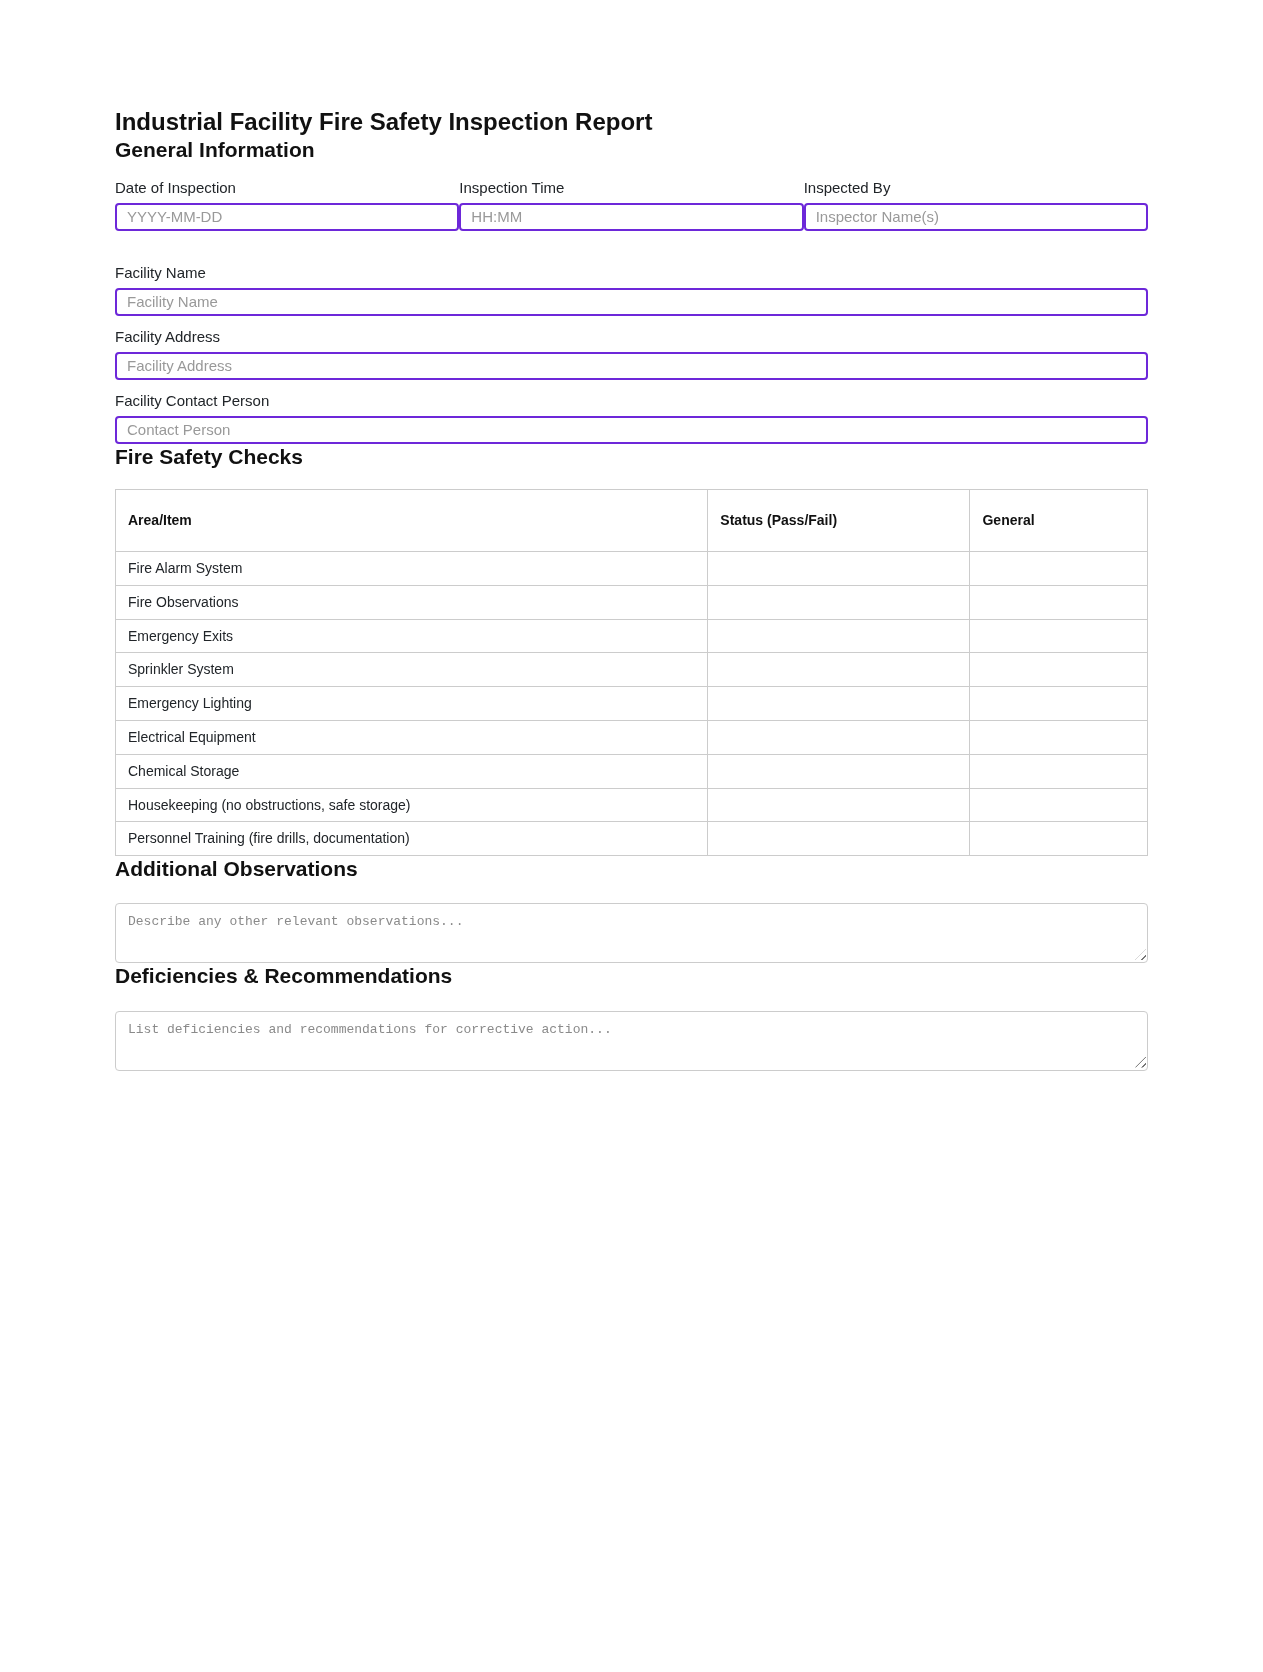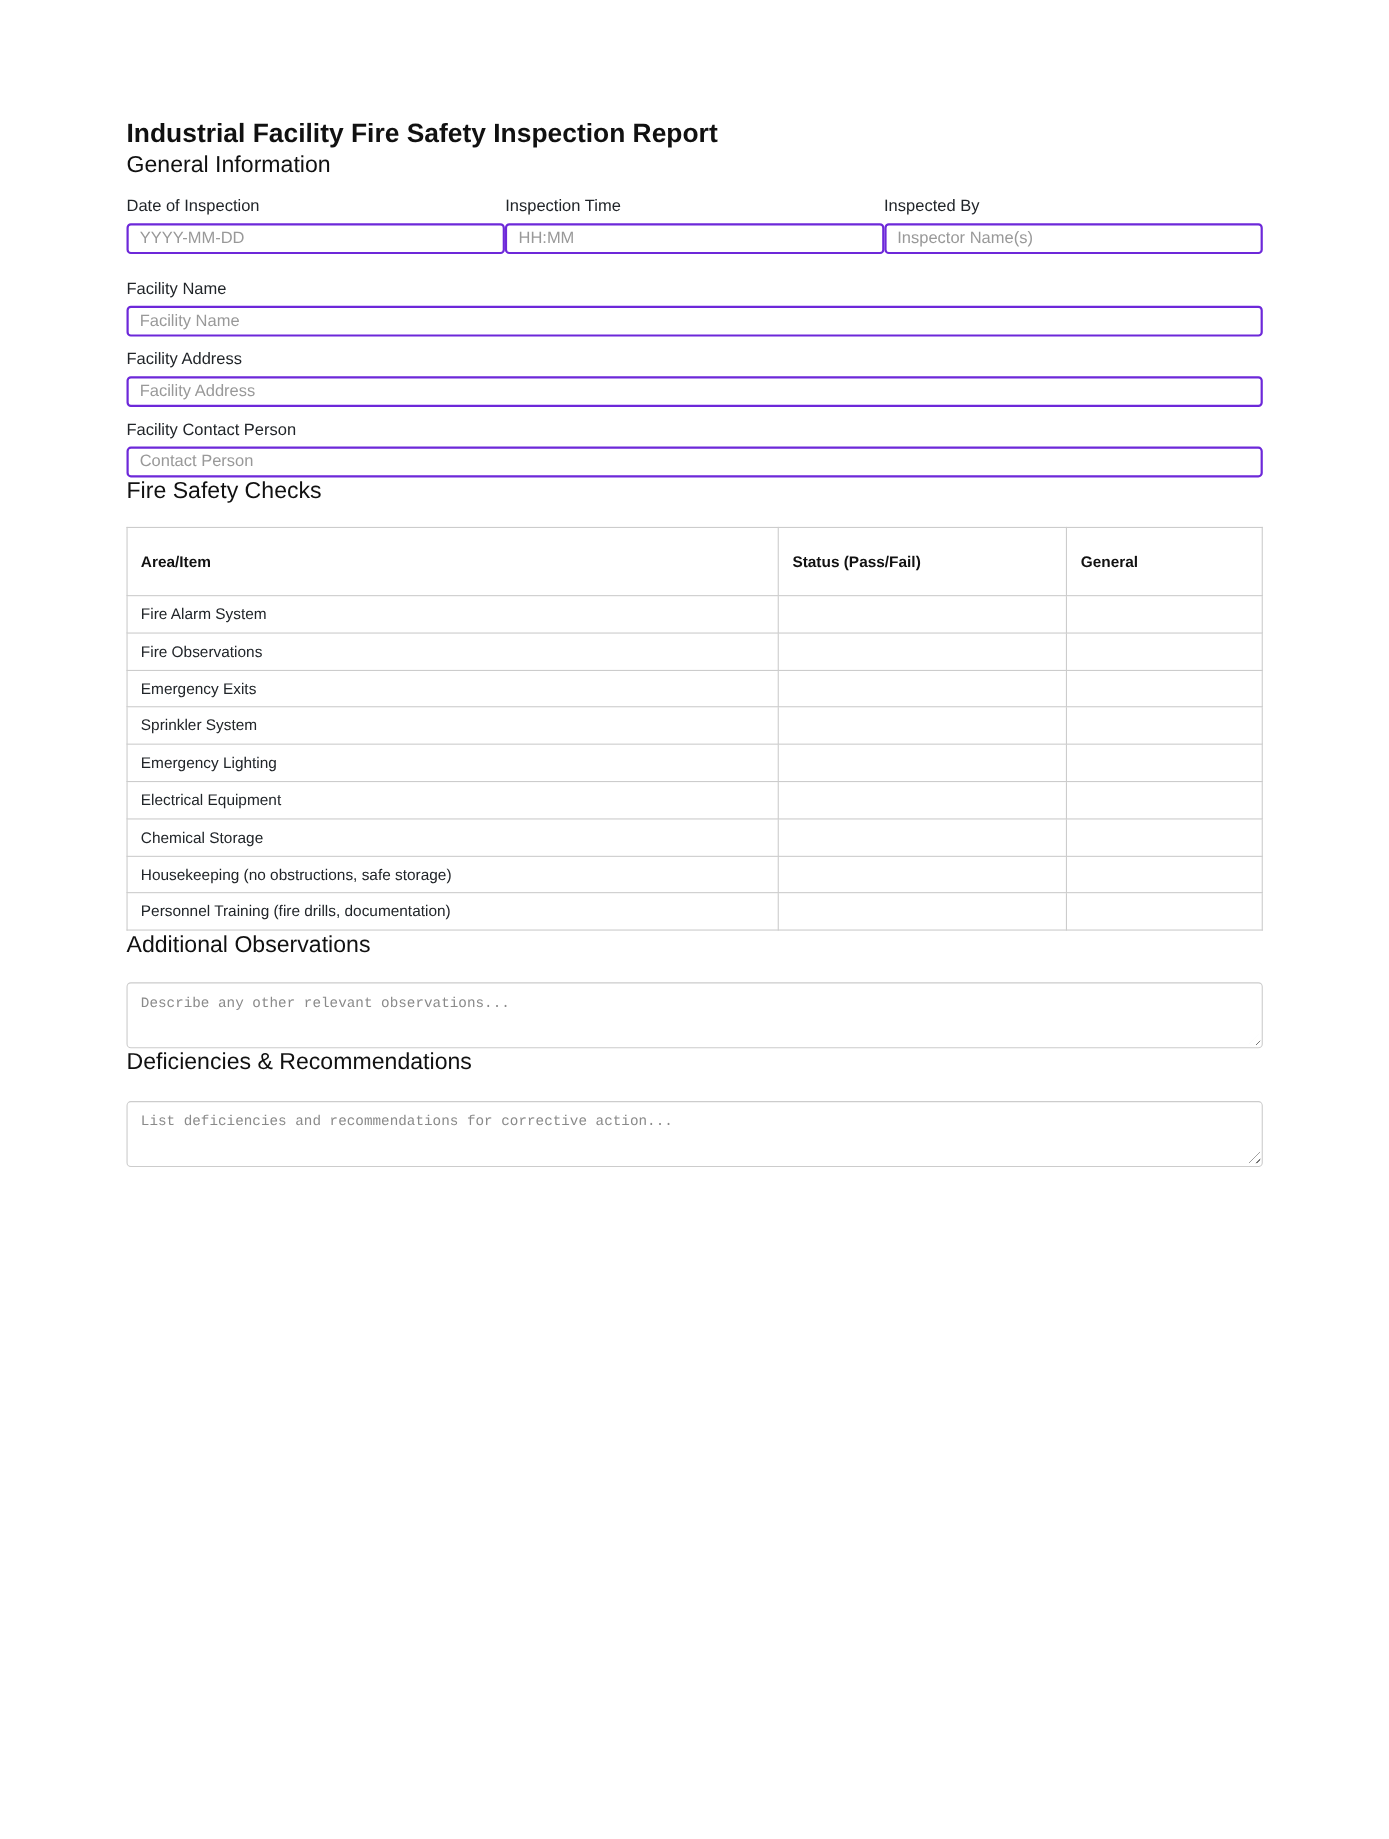--- a/index.html
+++ b/index.html
@@ -19,37 +19,37 @@
   h1.page-title {
     font-size: 24px;
     line-height: 1.2;
     margin: 0;
     font-weight: bold;
     color: #111111;
   }
   h2.section-heading {
     font-size: 21px;
     line-height: 1.2;
-    font-weight: normal;
+    font-weight: bold;
     color: #111111;
     margin: 0;
   }
   .mt-gi   { margin-top: 25px; }
   .mt-fsc  { margin-top: 73px; }
   .mt-ao   { margin-top: 33px; }
   .mt-dr   { margin-top: 43px; }
 
   .fields-row3 {
     display: flex;
     margin-top: 17px;
   }
   .fields-row3 .field-group { flex: 1 1 0; }
 
   .field-group.stacked { margin-top: 12px; }
-  .field-group.stacked.first { margin-top: 23px; }
+  .field-group.stacked.first { margin-top: 33px; }
 
   .field-label {
     display: block;
     font-size: 15px;
     line-height: 1.2;
     color: #212529;
     margin-bottom: 6px;
   }
   .text-input {
     display: block;

